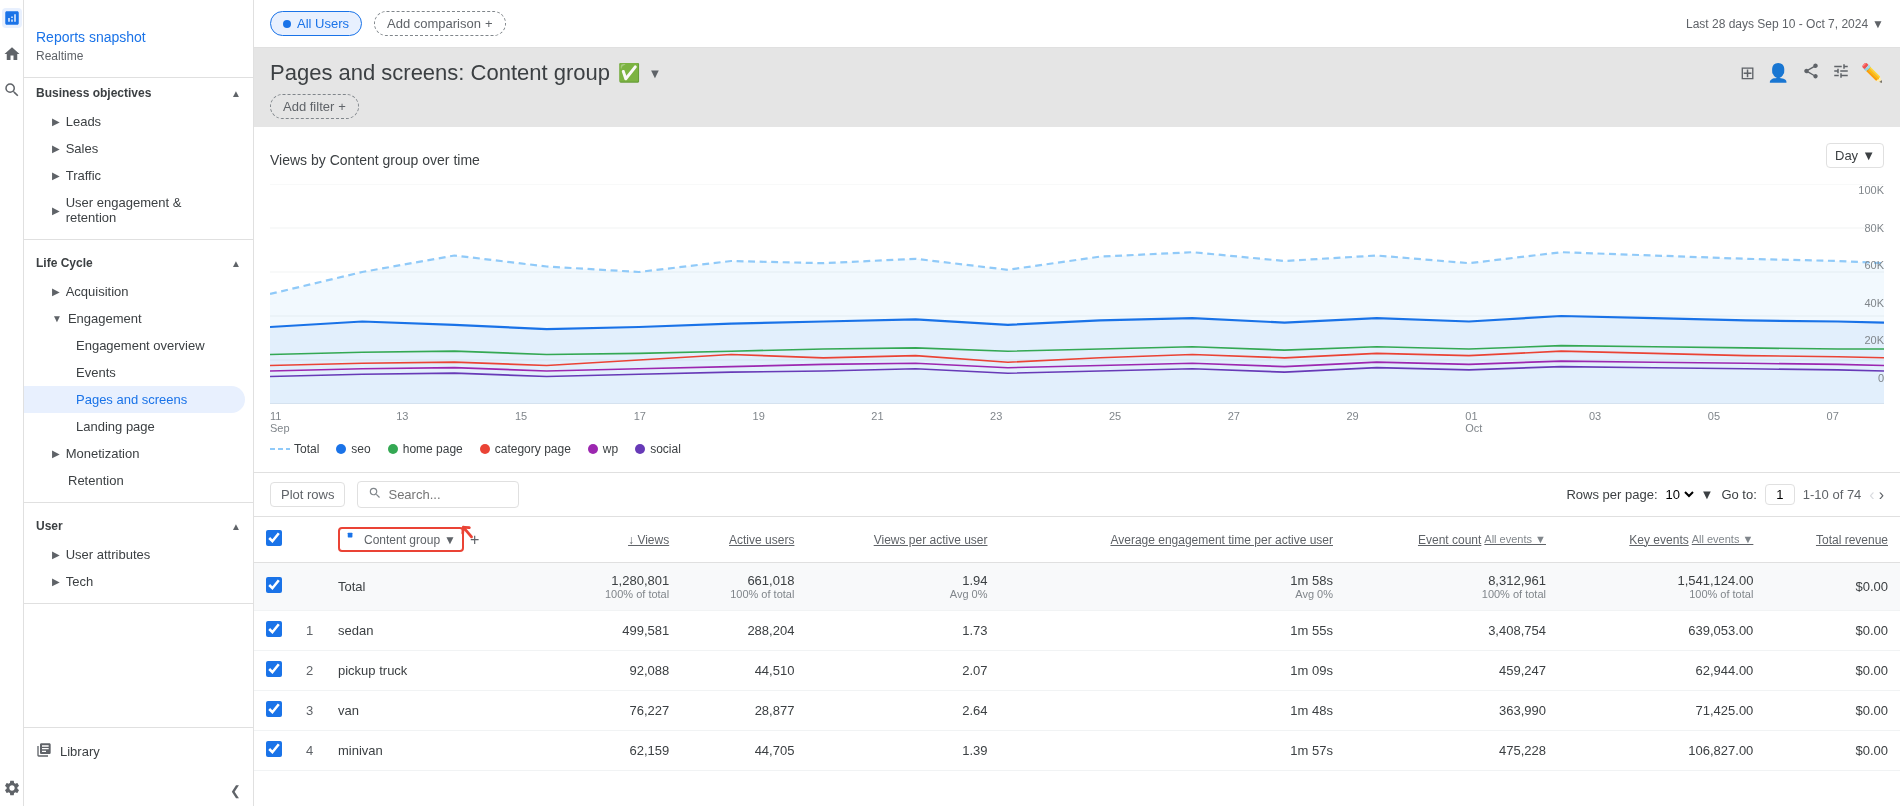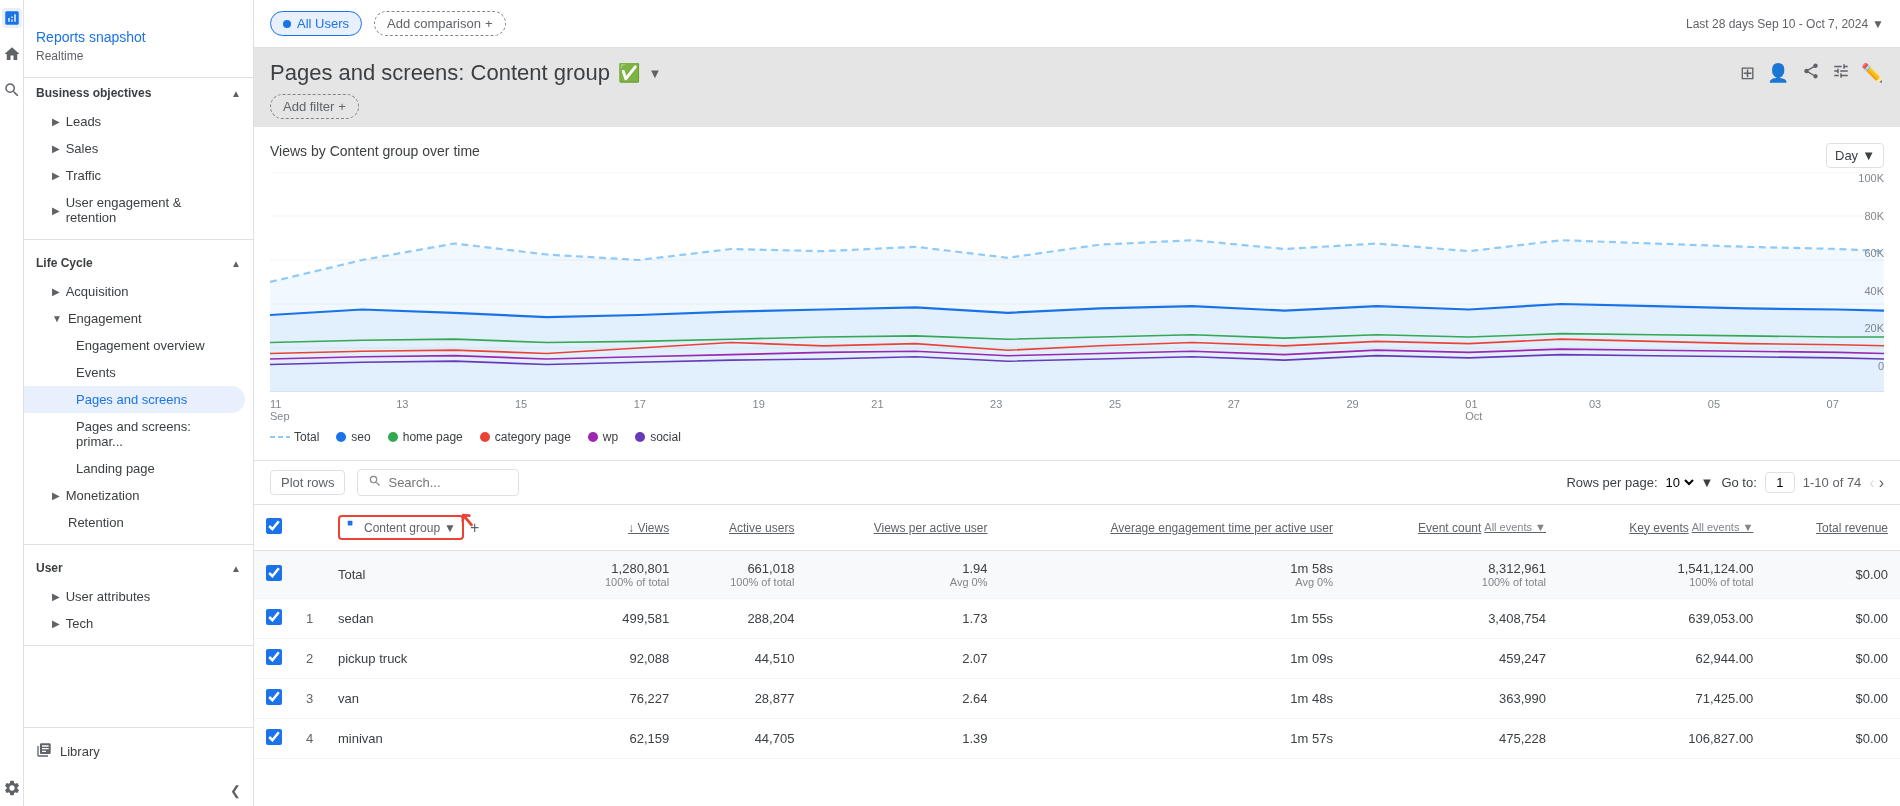--- a/index.html
+++ b/index.html
@@ -39,21 +39,21 @@
     .page-title-row { display: flex; align-items: center; gap: 8px; margin-bottom: 8px; }
     .page-title { font-size: 22px; font-weight: 400; color: #3c4043; }
     .verified-icon { color: #1a73e8; font-size: 18px; }
     .header-actions { margin-left: auto; display: flex; align-items: center; gap: 12px; }
     .header-action-btn { color: #5f6368; cursor: pointer; font-size: 18px; }
     .filter-row { display: flex; align-items: center; gap: 8px; padding: 0 0 8px; }
     .add-filter-btn { display: flex; align-items: center; gap: 4px; border: 1px dashed #80868b; border-radius: 16px; padding: 4px 12px; font-size: 13px; color: #5f6368; cursor: pointer; }
 
     
     .chart-section { background: #fff; margin: 0; padding: 16px; border-bottom: 1px solid #e0e0e0; }
-    .chart-header { display: flex; align-items: flex-start; justify-content: space-between; margin-bottom: 4px; }
+    .chart-header { display: flex; align-items: flex-end; justify-content: space-between; margin-bottom: 16px; }
     .chart-title { font-size: 14px; color: #3c4043; }
     .chart-period-select { display: flex; align-items: center; gap: 4px; border: 1px solid #e0e0e0; border-radius: 4px; padding: 4px 8px; font-size: 13px; cursor: pointer; color: #3c4043; }
     .chart-area { position: relative; height: 220px; }
     .chart-legend { display: flex; align-items: center; gap: 16px; margin-top: 8px; font-size: 12px; }
     .legend-item { display: flex; align-items: center; gap: 4px; }
 
     
     .table-section { background: #fff; flex: 1; overflow: auto; margin-top: 0; }
     .table-toolbar { display: flex; align-items: center; padding: 8px 16px; gap: 12px; border-bottom: 1px solid #e0e0e0; }
     .plot-rows-btn { display: flex; align-items: center; gap: 4px; border: 1px solid #e0e0e0; border-radius: 4px; padding: 4px 10px; font-size: 13px; cursor: pointer; color: #5f6368; }
@@ -157,23 +157,20 @@
     <span>Engagement</span>
   </div>
   <div class="sidebar-item sidebar-item-sub2">
     <span>Engagement overview</span>
   </div>
   <div class="sidebar-item sidebar-item-sub2">
     <span>Events</span>
   </div>
   <div class="sidebar-item sidebar-item-sub2 active">
     <span>Pages and screens</span>
-  </div>
-  <div class="sidebar-item sidebar-item-sub2">
-    <span>Pages and screens: primar...</span>
   </div>
   <div class="sidebar-item sidebar-item-sub2">
     <span>Landing page</span>
   </div>
   <div class="sidebar-item">
     <span style="margin-right:6px;font-size:10px;color:#5f6368;">▶</span>
     <span>Monetization</span>
   </div>
   <div class="sidebar-item">
     <span style="margin-left:16px;">Retention</span>

